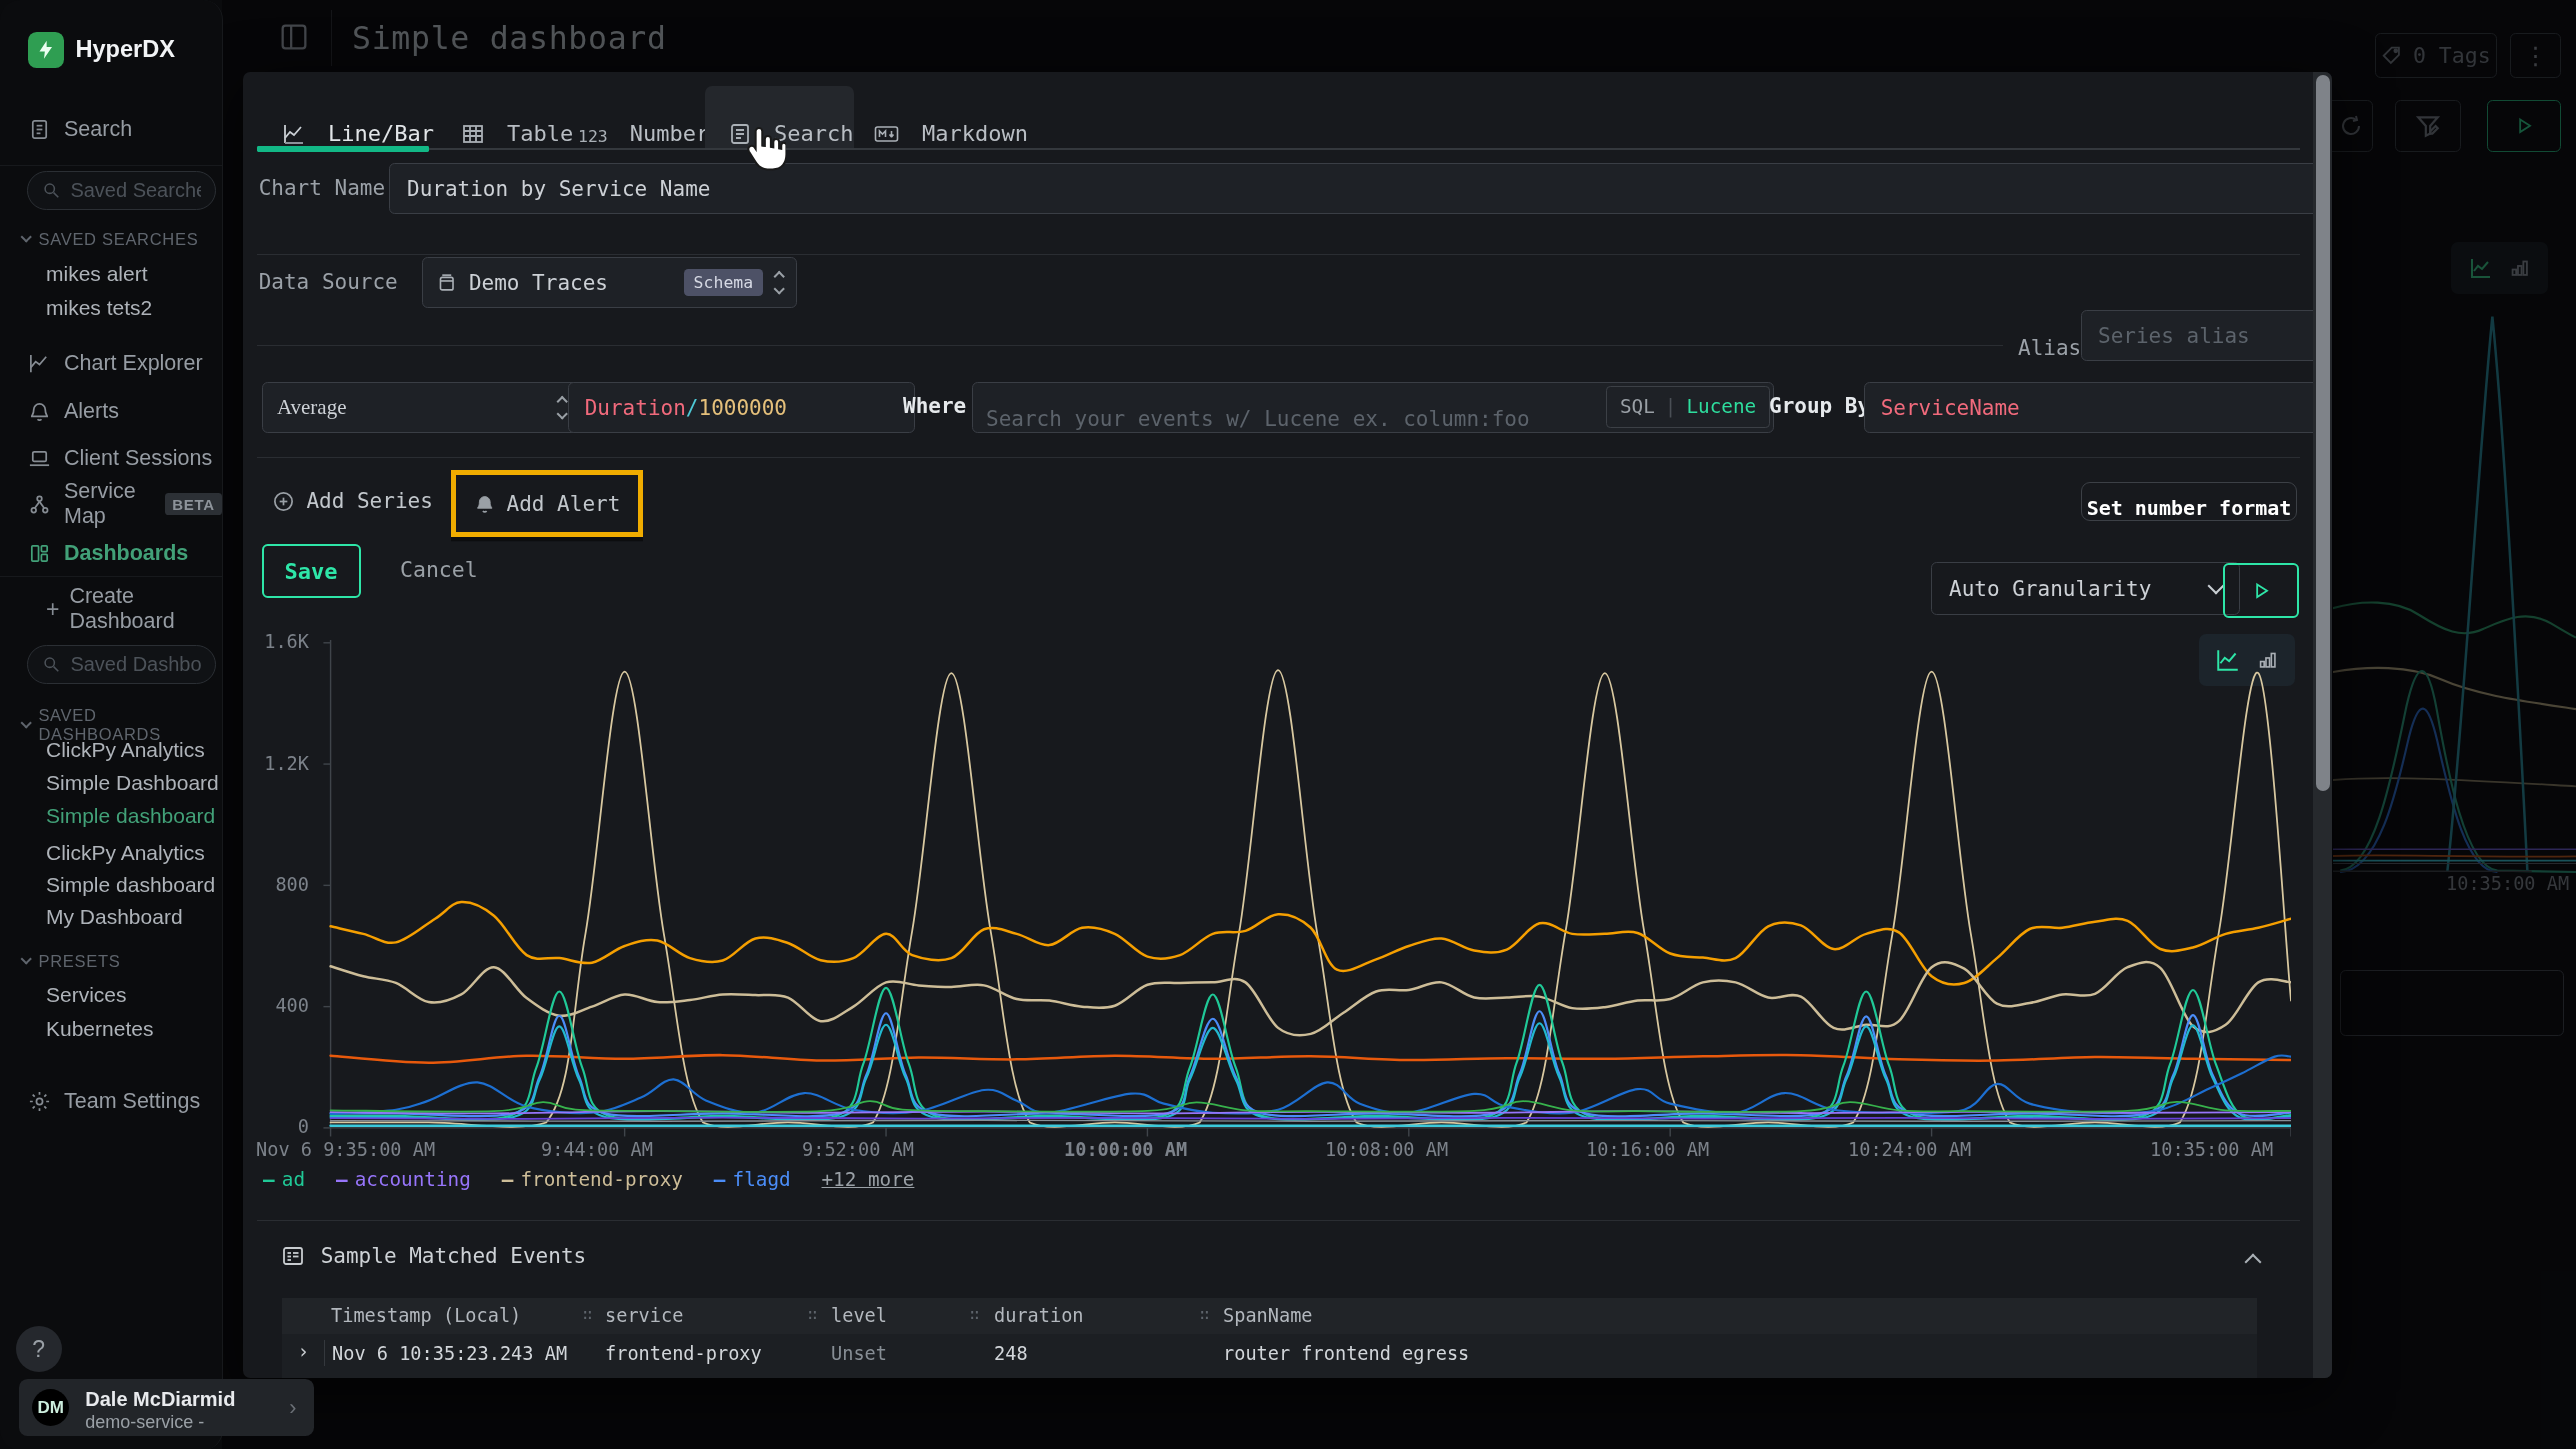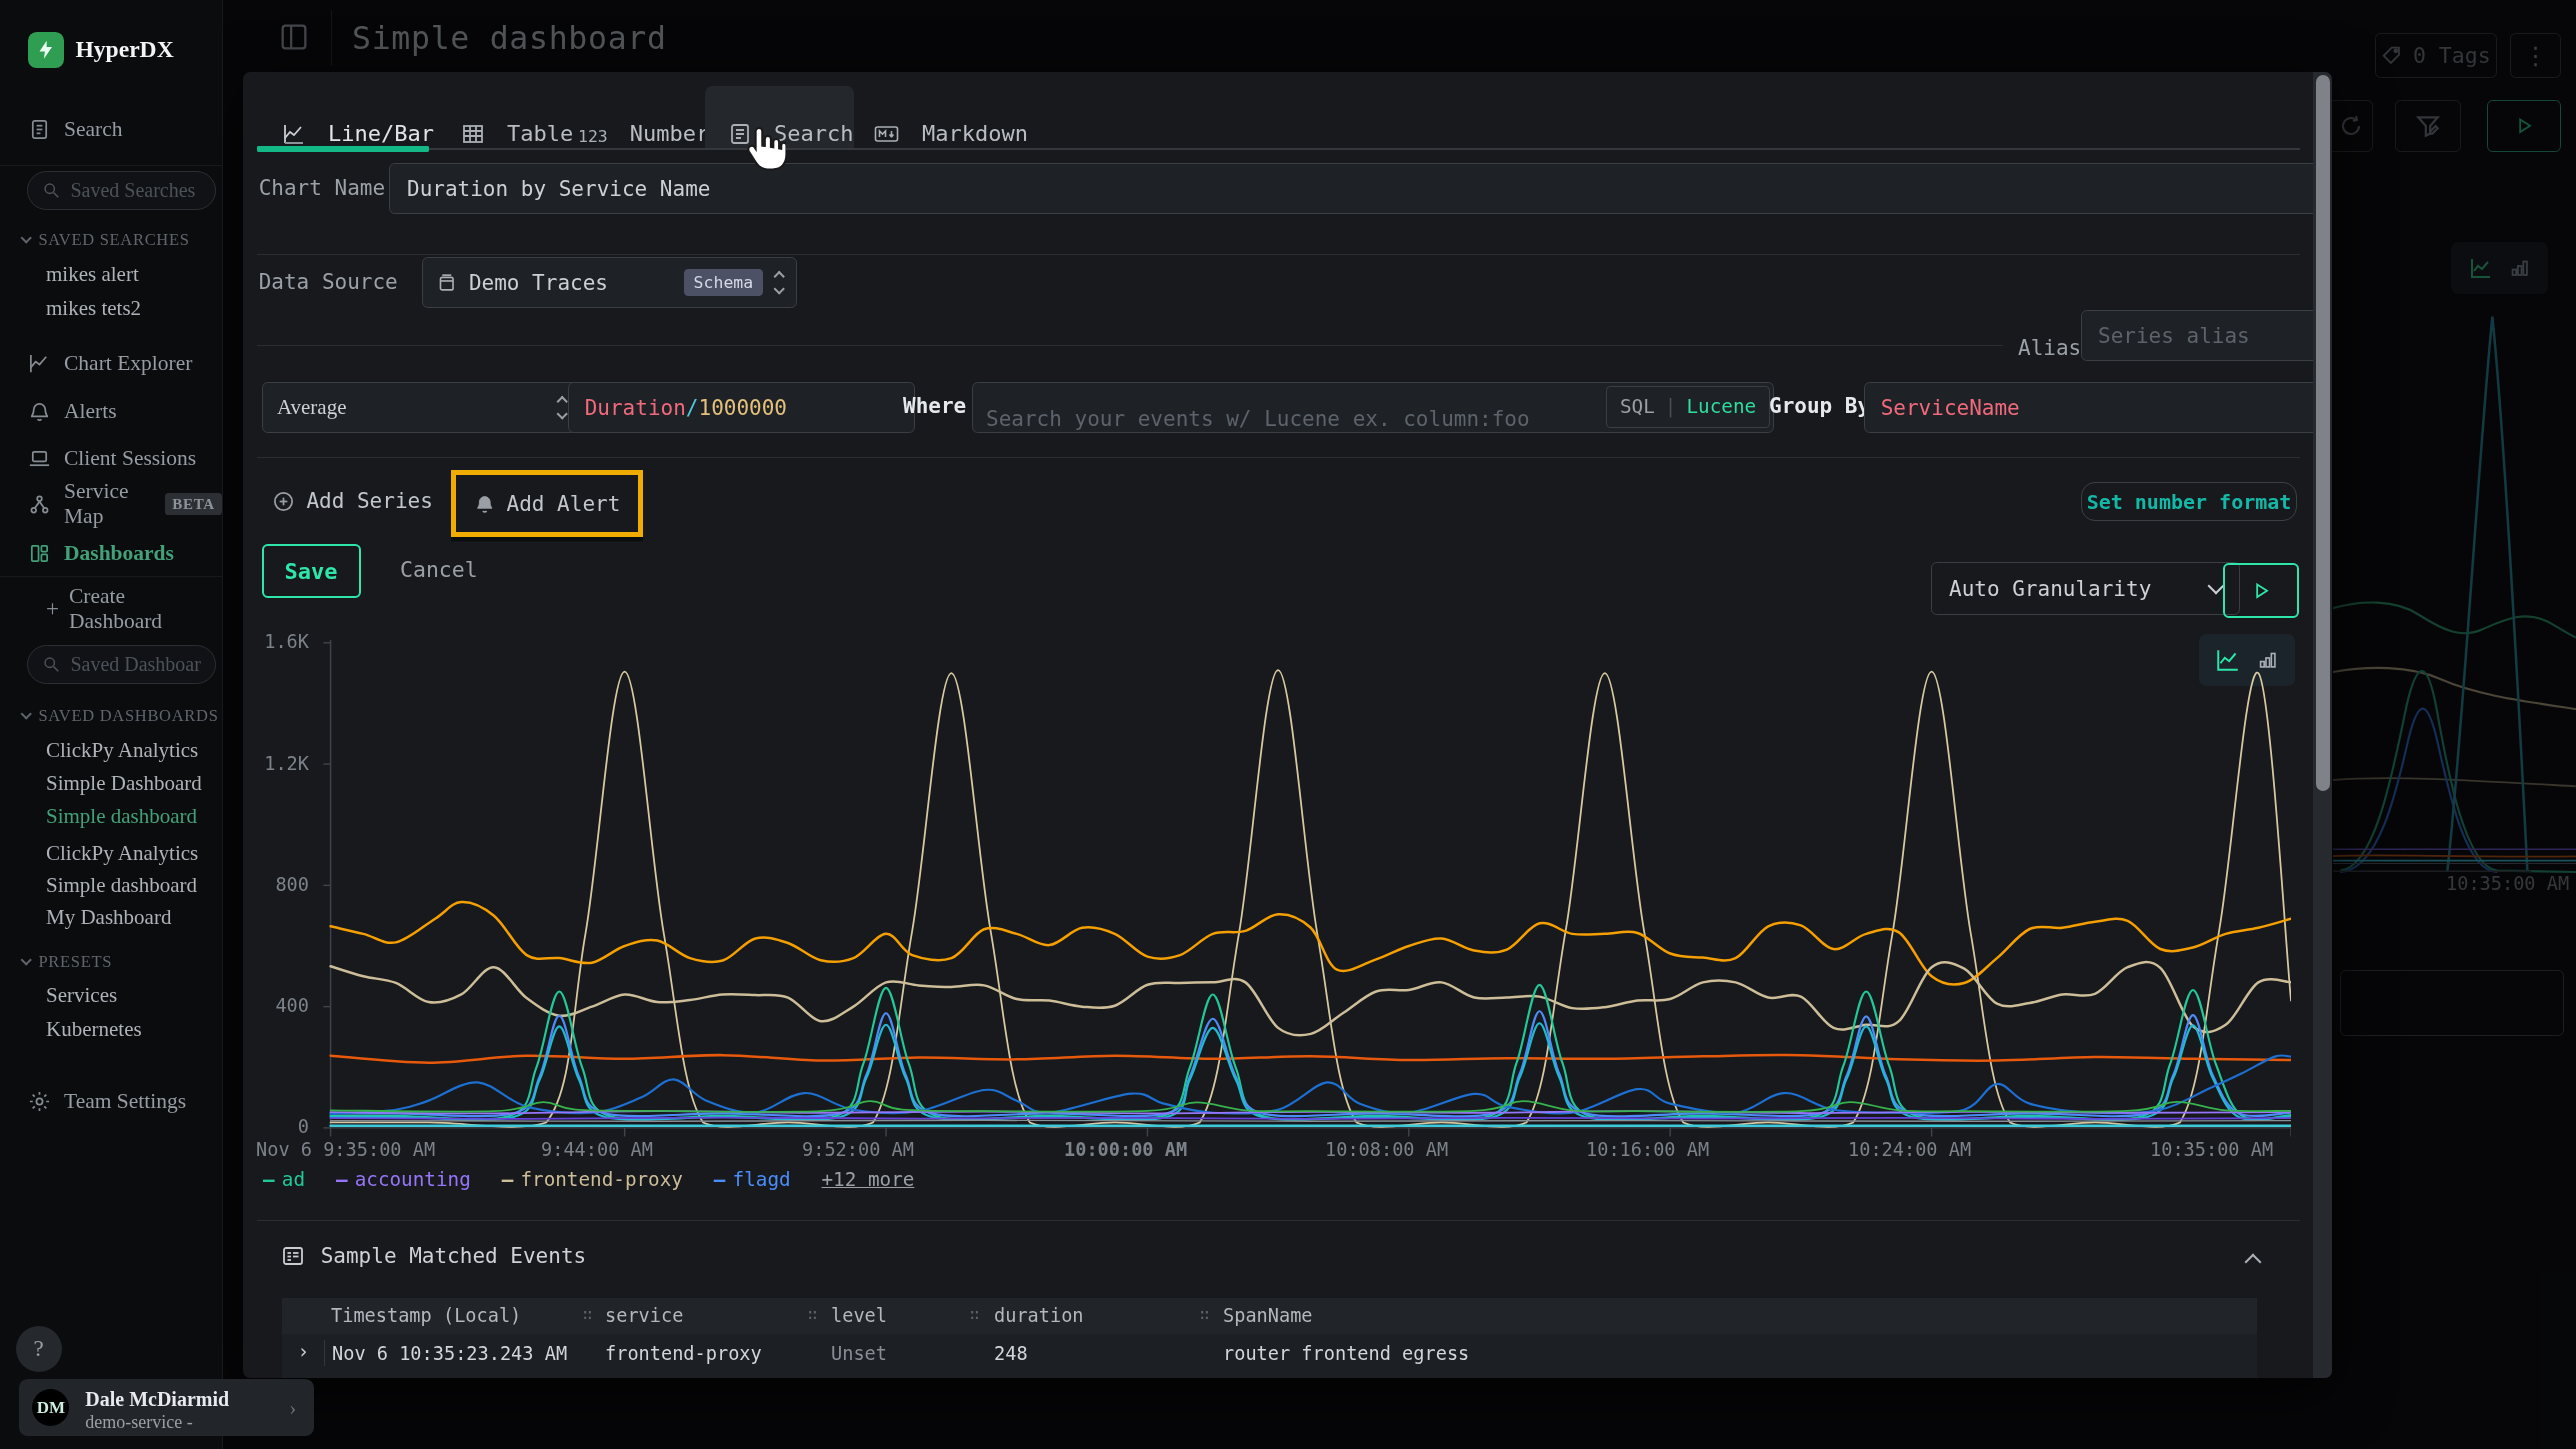--- a/index.html
+++ b/index.html
@@ -1,19 +1,19 @@
 <!DOCTYPE html>
 <html style="font-size:11.4px"><head>
 <meta charset="utf-8">
 <style>
   html,body{margin:0;padding:0;background:#0a0b0d;}
   #root{position:relative;width:2576px;height:1450px;overflow:hidden;background:#0a0b0d;
         font-family:"DejaVu Sans Mono",monospace;color:#cfd3d8;}
   .abs{position:absolute;}
-  .sans{font-family:Liberation Serif, serif;}
+  .sans{font-family:Liberation Sans, sans-serif;border-radius:20px;}
   .flex{display:flex;align-items:center;}
   svg{display:block;}
   
   .pg-title{color:#9aa0a5;font-size:31.5px;letter-spacing:0.7px;}
   .hdr-divider{width:1.4px;background:#24272b;}
   .ghost-btn{border:1.4px solid #2d3136;border-radius:5.7px;color:#5d6269;display:flex;align-items:center;justify-content:center;gap:10px;font-size:21.5px;}
   .overlay{background:rgba(2,3,5,0.47);}
   
   .sidebar{background:#0b0c0e;border-right:0.7px solid #17191c;}
   .sb-item{color:#969ca3;font-size:21.5px;gap:13px;}
@@ -28,21 +28,21 @@
   .tab .ticon{color:#aab0b6;}
   .input{background:#1e2126;border:1.4px solid #3a3e45;border-radius:5.7px;display:flex;align-items:center;}
   .label{color:#9ba1a8;font-size:21px;}
   .value{color:#cdd1d6;font-size:21px;}
   .ph{color:#5c636b;font-size:21px;}
   .badge-schema{background:#4d5166;color:#d6d9e4;font-size:16.5px;border-radius:4.3px;padding:3.6px 10px;}
   .chev{display:inline-block;width:10px;height:10px;border-right:2.1px solid #9aa0a6;border-bottom:2.1px solid #9aa0a6;}
   .chev.up{transform:rotate(-135deg);}  .chev.down{transform:rotate(45deg);}
   .code-red{color:#f16a7c;} .code-yellow{color:#e5c07b;} .code-cyan{color:#4ec9d6;}
   .lucene{color:#2ede9e;} .sqltag{color:#9aa0a6;}
-  .btn-outline{border:1.4px solid #3c4046;border-radius:14px;color:#14b8a6;display:flex;align-items:center;justify-content:center;font-size:20px;}
+  .btn-outline{border:1.4px solid #3c4046;border-radius:9px;color:#ffffff;display:flex;align-items:flex-end;justify-content:center;font-size:20px;}
   .btn-save{border:2.1px solid #2ee6a8;border-radius:5.7px;color:#2ee6a8;font-weight:bold;display:flex;align-items:center;justify-content:center;font-size:22px;}
   .hl-box{border:5.7px solid #f0ac00;box-shadow:0 4.3px 0 rgba(0,0,0,.45);}
   .legend-item{font-size:19.3px;display:inline-flex;align-items:center;gap:7.2px;margin-right:24px;}
   .legend-item .swatch{font-weight:bold;}
   .axis-lab{color:#7c828a;font-size:18.6px;}
   .tbl-head{color:#b3b8be;font-size:18.6px;}
   .tbl-cell{color:#d2d6da;font-size:18.6px;}
   .muted{color:#868d94;}
   .drag{color:#5e646b;font-size:15.7px;letter-spacing:-1.4px;}
 </style>

